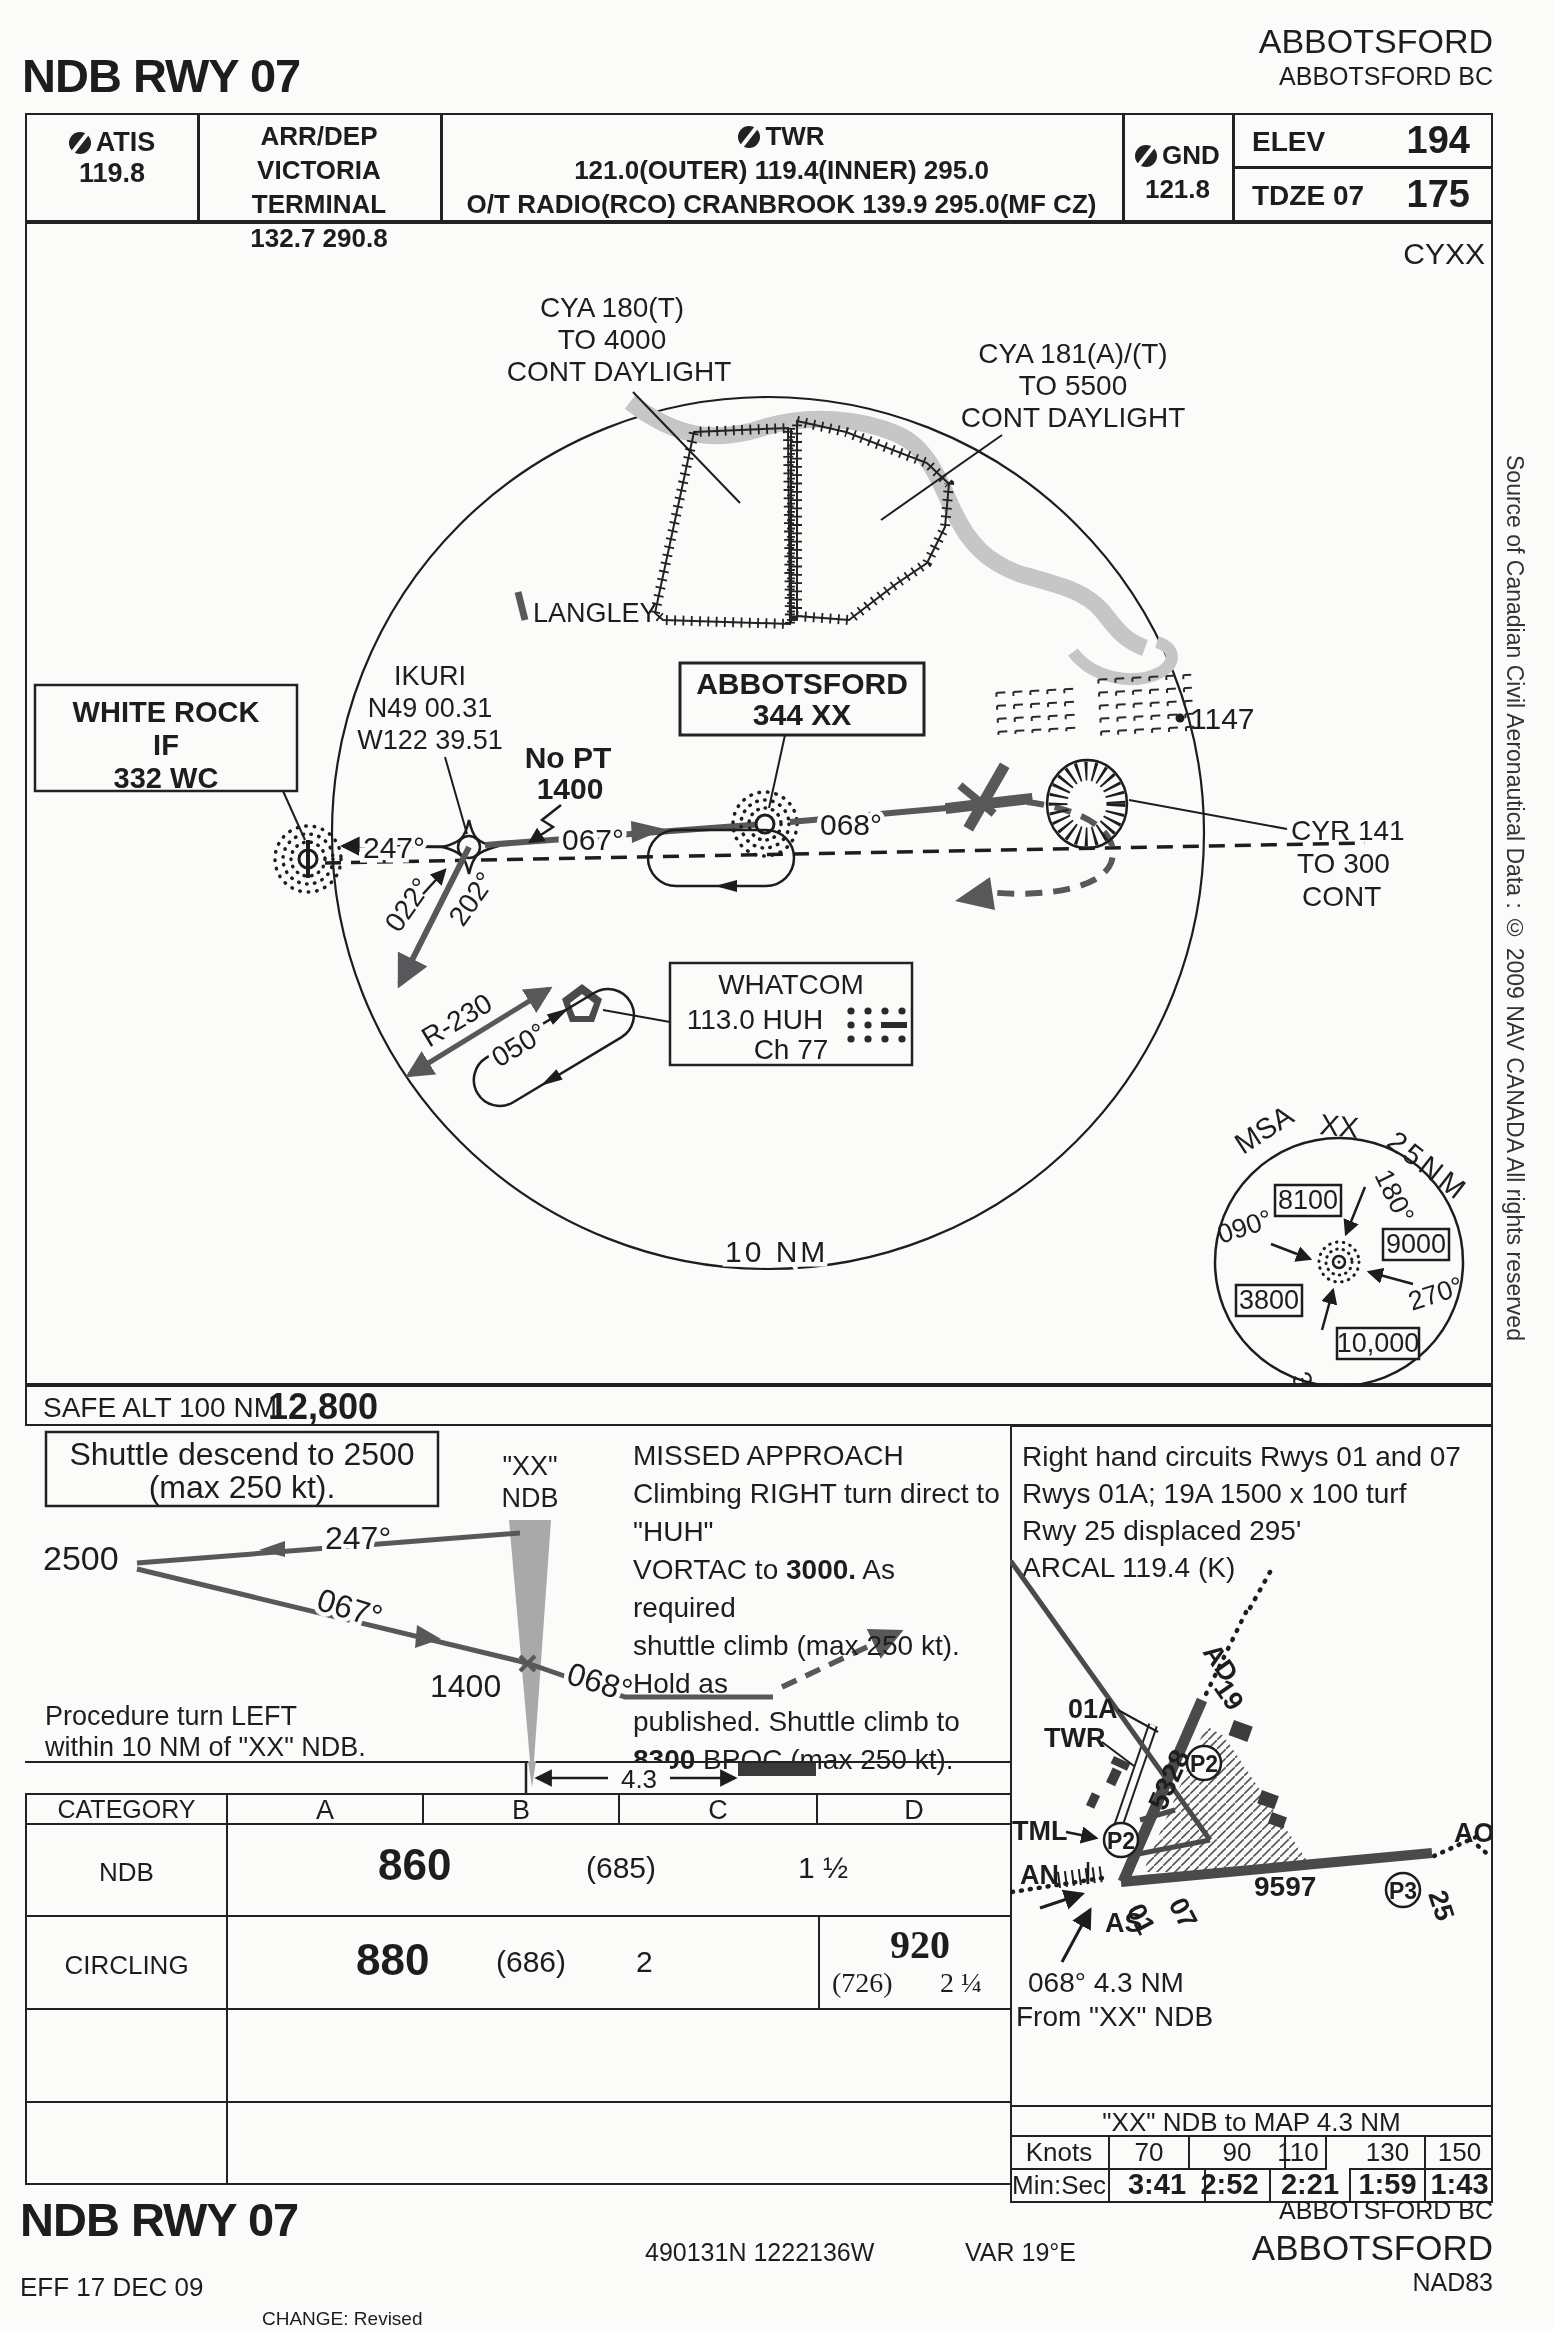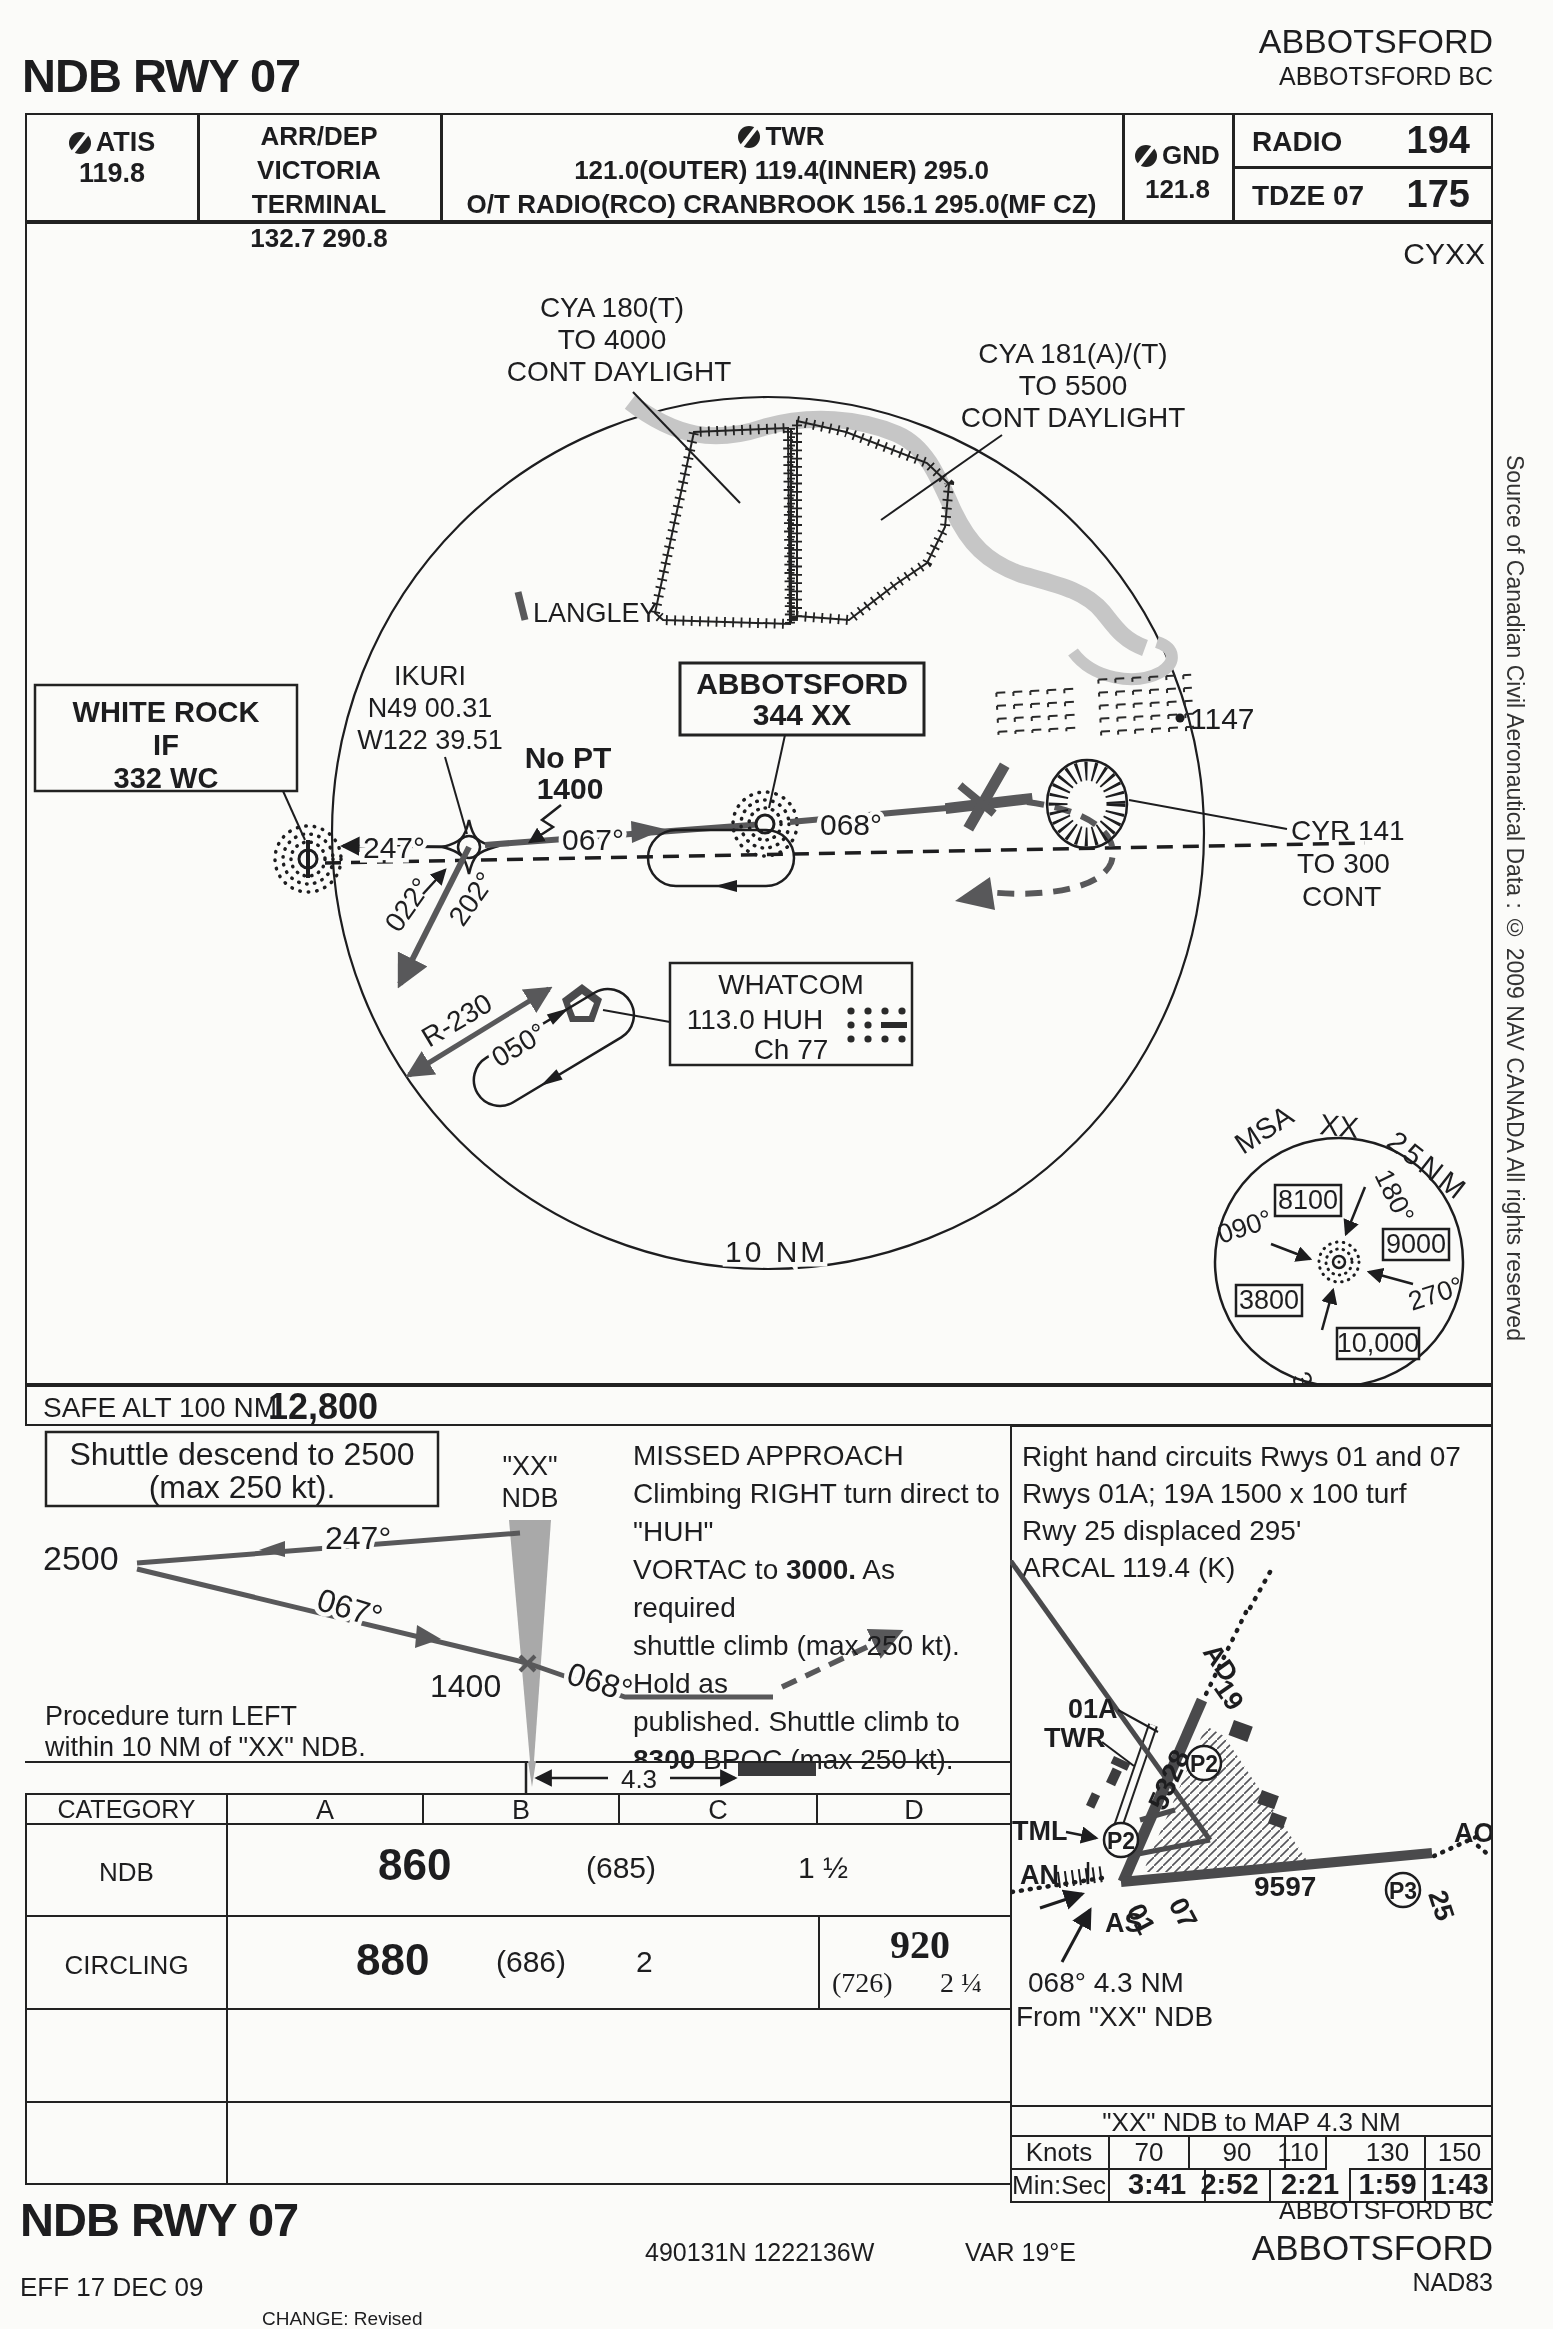--- a/index.html
+++ b/index.html
@@ -41,27 +41,27 @@
     <span>119.8</span>
   </div>
   <div class="abs b ctr" style="left:200px;top:119px;width:238px;font-size:26px;line-height:34px;">
     <span>ARR/DEP</span><br>
     <span>VICTORIA TERMINAL</span><br>
     <span>132.7 290.8</span>
   </div>
   <div class="abs b ctr" style="left:443px;top:119px;width:677px;font-size:26px;line-height:34px;">
     <span class="radio-ic"><span></span></span><span>TWR</span><br>
     <span>121.0(OUTER)  119.4(INNER)  295.0</span><br>
-    <span>O/T RADIO(RCO) CRANBROOK 156.1 295.0(MF CZ)</span>
+    <span>O/T RADIO(RCO) CRANBROOK 139.9 295.0(MF CZ)</span>
   </div>
   <div class="abs b ctr" style="left:1125px;top:138px;width:105px;font-size:26px;line-height:34px;">
     <span class="radio-ic"><span></span></span><span>GND</span><br>
     <span>121.8</span>
   </div>
-  <div class="abs b" style="left:1252px;top:126px;font-size:28px;">RADIO</div>
+  <div class="abs b" style="left:1252px;top:126px;font-size:28px;">ELEV</div>
   <div class="abs b rt" style="left:1330px;top:119px;width:140px;font-size:38px;">194</div>
   <div class="abs b" style="left:1252px;top:180px;font-size:28px;">TDZE 07</div>
   <div class="abs b rt" style="left:1330px;top:173px;width:140px;font-size:38px;">175</div>
 
   <div class="bx" style="left:25px;top:222px;width:1468px;height:1163px;"></div>
   <svg class="abs" style="left:25px;top:222px;" width="1468" height="1163" viewBox="0 0 1468 1163">
     <defs>
       <marker id="pm-b" viewBox="0 0 10 10" refX="8.5" refY="5" markerWidth="6.5" markerHeight="6.5" orient="auto-start-reverse">
           <path d="M0 0L10 5L0 10z" fill="#1d1d1f"></path>
         </marker>

